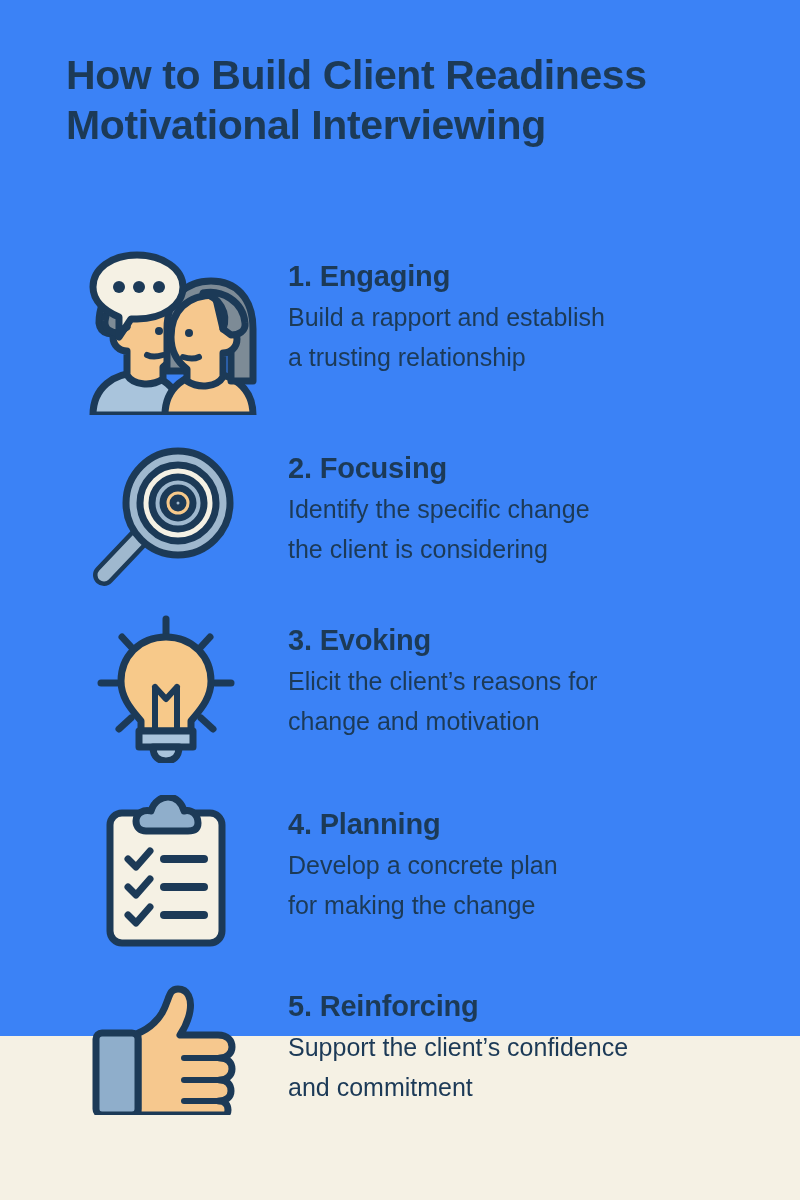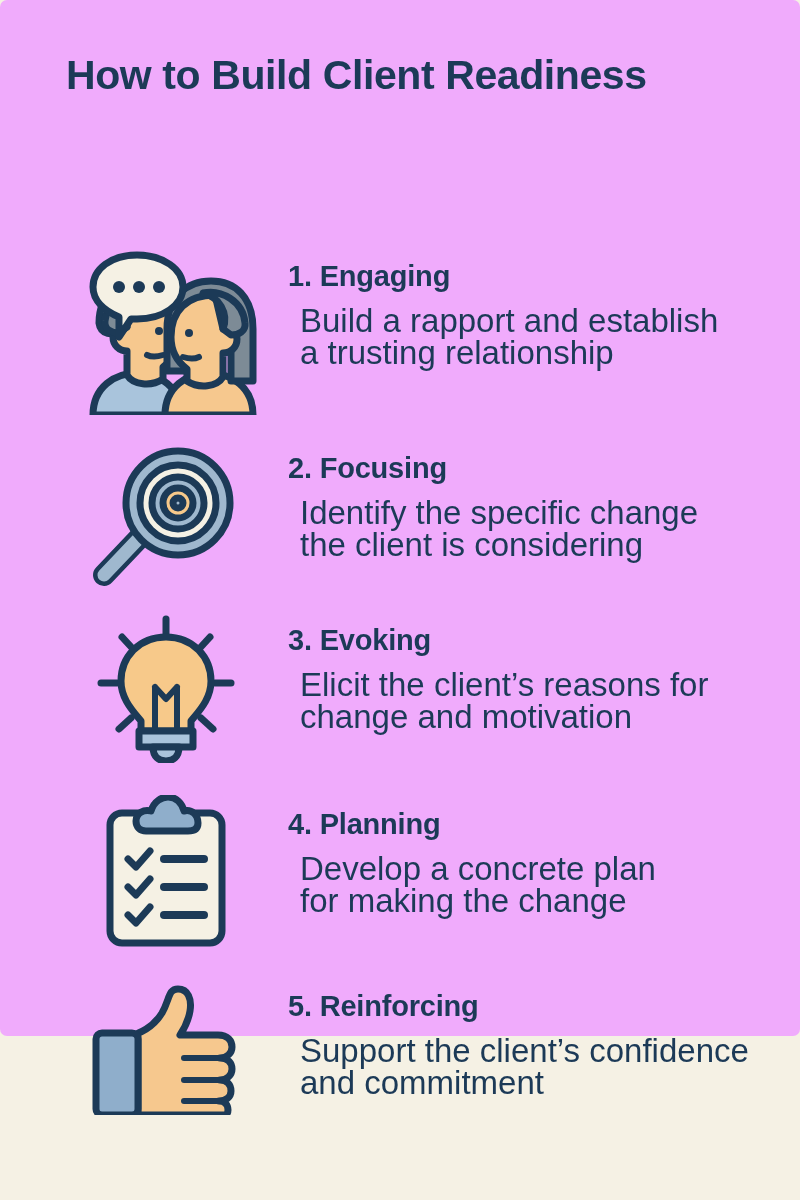--- a/index.html
+++ b/index.html
@@ -10,23 +10,22 @@
     width: 800px;
     height: 1200px;
     background: #F5F1E4;
     font-family: "Liberation Sans", sans-serif;
     overflow: hidden;
   }
   .poster {
     position: relative;
     width: 800px;
     height: 1036px;
-    background: #f0abfc;
+    background: #3b82f6;
     box-sizing: border-box;
-    border-radius: 7px;
   }
   .title {
     position: absolute;
     left: 66px;
     top: 50px;
     width: 680px;
     color: #1C3A57;
     font-size: 41px;
     font-weight: bold;
     line-height: 50px;
@@ -65,24 +64,24 @@
   .step-heading {
     color: #1C3A57;
     font-size: 29px;
     font-weight: bold;
     line-height: 34px;
     letter-spacing: -0.2px;
     margin: 0 0 4px 0;
   }
   .step-desc {
     color: #1C3A57;
-    font-size: 33px;
+    font-size: 25px;
     font-weight: normal;
-    line-height: 32px;
-    margin: 12px;
+    line-height: 40px;
+    margin: 0;
     white-space: pre-line;
   }
 
   
   .step-1 { height: 196px; }
   .step-2 { height: 172px; justify-content: flex-end; }
   .step-3 { height: 180px; }
   .step-4 { height: 188px; }
   .step-5 { height: 170px; justify-content: space-between; }
 
@@ -92,20 +91,21 @@
   .step-4 .step-body { padding-top: 16px; }
   .step-5 .step-body { padding-top: 10px; }
 </style>
 </head>
 <body>
 
 <div class="poster">
 
   <div class="title">
     <span class="tline">How to Build Client Readiness</span>
+    <span class="tline">Motivational Interviewing</span>
   </div>
 
   <div class="steps">
 
     <div class="step step-1">
       <div class="step-icon">
         <svg width="190" height="168" viewBox="0 0 190 168">
           <g fill="none" stroke="#1C3A57" stroke-width="7" stroke-linejoin="round" stroke-linecap="round">
 
             <path d="M22 168 C22 140 44 126 66 126 C88 126 110 140 110 168 Z" fill="#A9C4DC"></path>

